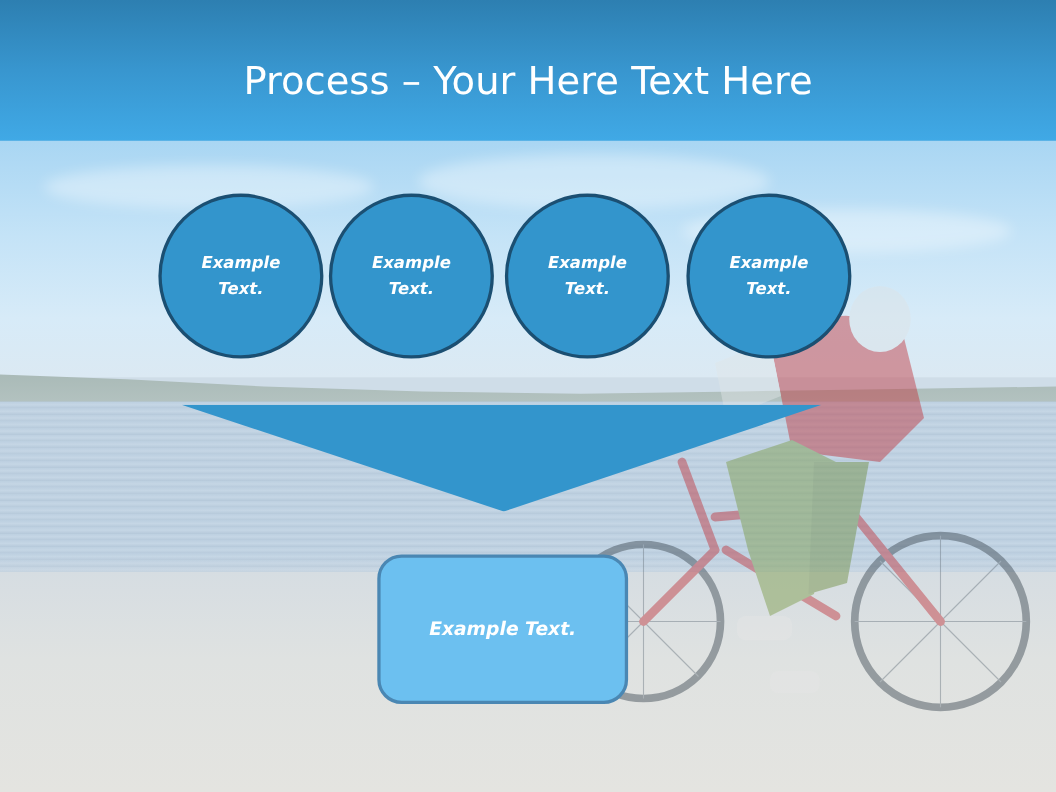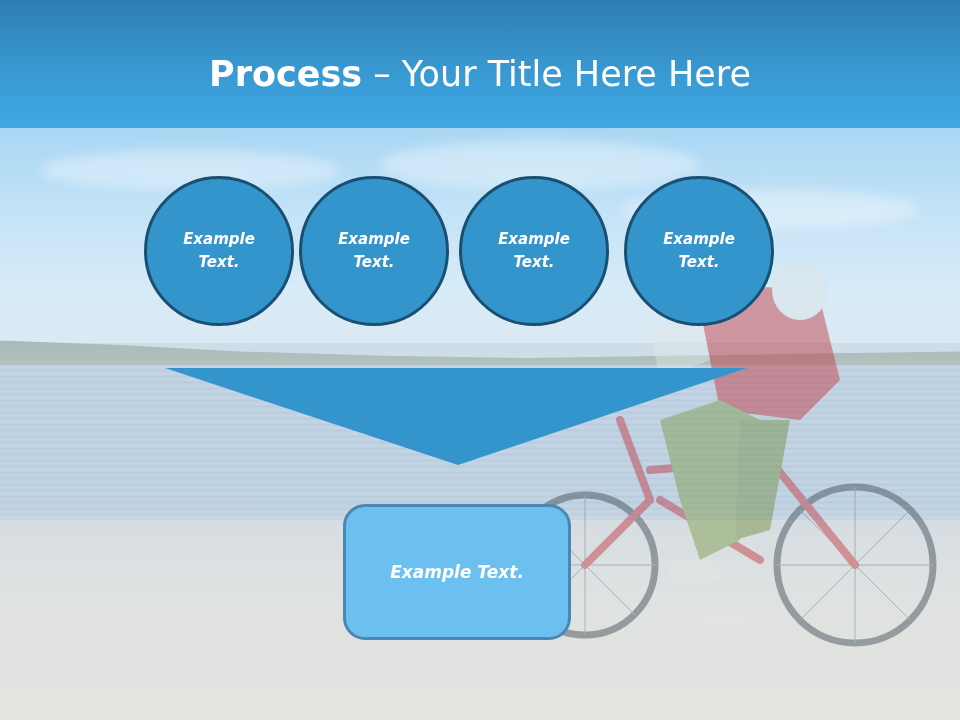--- a/index.html
+++ b/index.html
@@ -23,21 +23,21 @@
     background: linear-gradient(180deg, rgba(200,212,222,0.0), rgba(214,220,225,0.9)); }
 
   
   .cyclist { position: absolute; left: 0; top: 0; width: 960px; height: 720px; opacity: 0.45; pointer-events: none; }
 
   
   .header { position: absolute; left: 0; top: 0; width: 960px; height: 128px;
     background: linear-gradient(180deg, #2d7fb1 0%, #3896cf 50%, #40a9e6 100%); }
   .title { position: absolute; left: 0; top: 52px; width: 960px; text-align: center;
     color: #ffffff; font-size: 35px; line-height: 44px; font-family: "DejaVu Sans", sans-serif; }
-  .title .bold { font-weight: bold; }
+  .title .bold { font-weight: normal; }
   .title .light { font-weight: normal; }
 
   
   .circle { position: absolute; width: 150px; height: 150px; border-radius: 50%;
     background: #3395cc; border: 3px solid #1b4f72;
     display: flex; align-items: center; justify-content: center; text-align: center; }
   .circle span { color: #ffffff; font-style: italic; font-weight: bold; font-size: 15px; line-height: 23px;
     font-family: "DejaVu Sans", sans-serif; width: 90px; }
 
   
@@ -92,21 +92,21 @@
     <path d="M660 420 L720 400 L760 420 L740 540 L700 560 L680 500 Z" fill="#7a9a45"></path>
     <path d="M740 420 L790 420 L770 530 L735 540 Z" fill="#6d8c3c"></path>
     <path d="M650 330 L700 310 L710 360 L660 380 Z" fill="#e0e6e8"></path>
     <ellipse cx="800" cy="290" rx="28" ry="30" fill="#dde3e6"></ellipse>
     <rect x="670" y="560" width="50" height="22" rx="8" fill="#e6e6e6"></rect>
     <rect x="700" y="610" width="45" height="20" rx="8" fill="#e6e6e6"></rect>
   </svg>
 
   <div class="header"></div>
   <div class="title">
-    <span class="bold">Process</span><span class="light"> – Your Title Here Here</span>
+    <span class="bold">Process</span><span class="light"> – Your Here Text Here</span>
   </div>
 
   <div class="circle" style="left:144px; top:176px;">
     <span>Example Text.</span>
   </div>
   <div class="circle" style="left:299px; top:176px;">
     <span>Example Text.</span>
   </div>
   <div class="circle" style="left:459px; top:176px;">
     <span>Example Text.</span>

